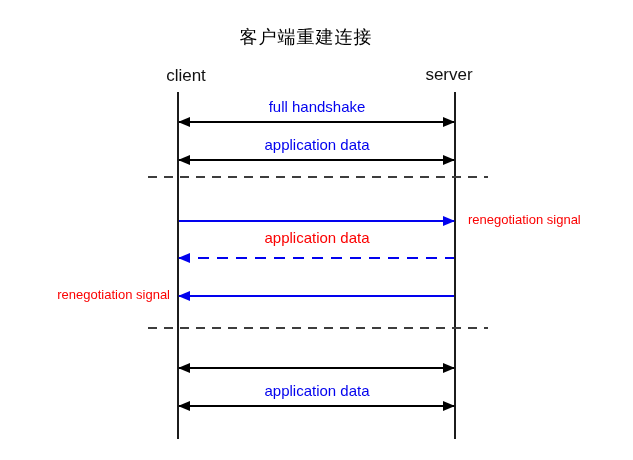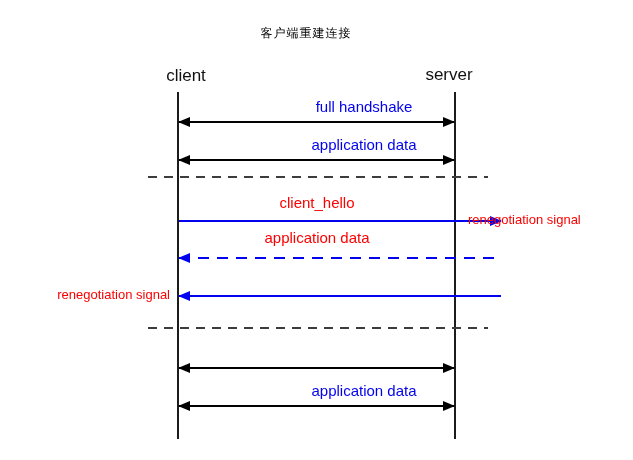--- a/index.html
+++ b/index.html
@@ -1,32 +1,32 @@
 <!DOCTYPE html>
 <html><head>
 <meta charset="utf-8">
 <style>
   html,body{margin:0;padding:0;background:#ffffff;}
   body{width:633px;height:460px;position:relative;overflow:hidden;
        font-family:"Liberation Sans","DejaVu Sans",sans-serif;}
   .canvas{position:absolute;inset:0;}
 
   .title{position:absolute;left:206px;top:25px;width:200px;text-align:center;
-         font-size:12px;color:#000;letter-spacing:1px;}
+         font-size:18px;color:#000;letter-spacing:1px;}
   .actor{position:absolute;width:80px;text-align:center;font-size:17px;color:#111;}
   .actor.left{left:146px;top:66px;}
   .actor.right{left:409px;top:65px;}
 
   .lifeline{position:absolute;top:92px;height:347px;width:2px;background:#1c1c1c;}
   .lifeline.left{left:177px;}
   .lifeline.right{left:454px;}
 
   .msg-label{position:absolute;left:179px;width:276px;text-align:center;
              font-size:15px;line-height:16px;}
-  .blue{color:#0202ee;padding-left:47px;}
+  .blue{color:#0202ee;}
   .red{color:#fb0202;}
   .black{color:#000;}
 
   .arrow{position:absolute;left:179px;width:275px;height:2px;background:currentColor;}
   .arrow.dashed{background:repeating-linear-gradient(90deg,currentColor 0 11px,transparent 11px 19px);}
   .head{position:absolute;width:0;height:0;top:-4px;
         border-top:5px solid transparent;border-bottom:5px solid transparent;}
   .head.l{left:-1px;border-right:12px solid;}
   .head.r{right:-1px;border-left:12px solid;}
 
@@ -59,21 +59,20 @@
   </div>
 
   <div class="msg-label blue" style="top:137px">application data</div>
   <div class="arrow black" style="top:159px">
     <span class="head l"></span>
     <span class="head r"></span>
   </div>
 
   <div class="separator sep1"></div>
 
-  <div class="msg-label red" style="top:195px">client_hello</div>
   <div class="arrow blue" style="top:220px">
     <span class="head r"></span>
   </div>
   <div class="side-note right">renegotiation signal</div>
 
   <div class="msg-label red" style="top:230px">application data</div>
   <div class="arrow blue dashed" style="top:257px">
     <span class="head l"></span>
   </div>
 

